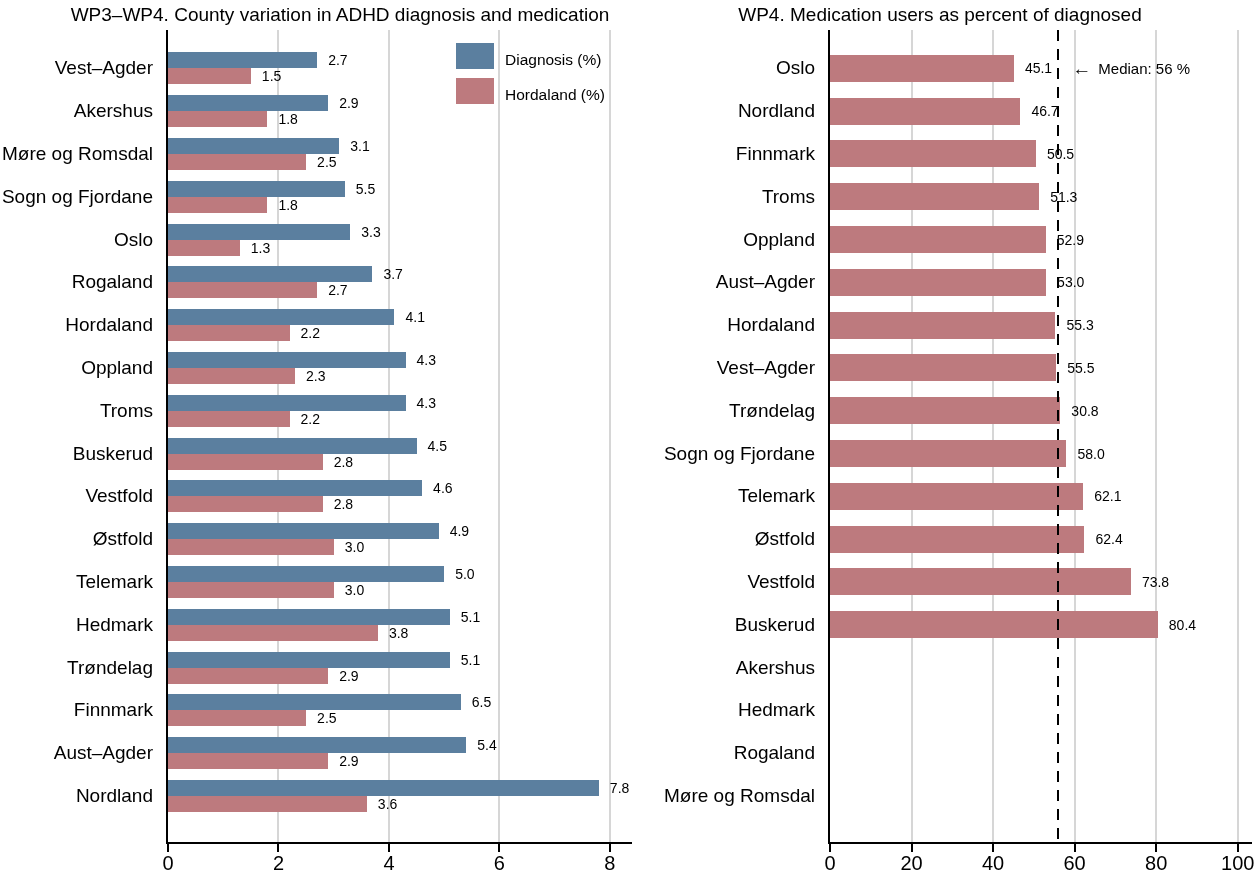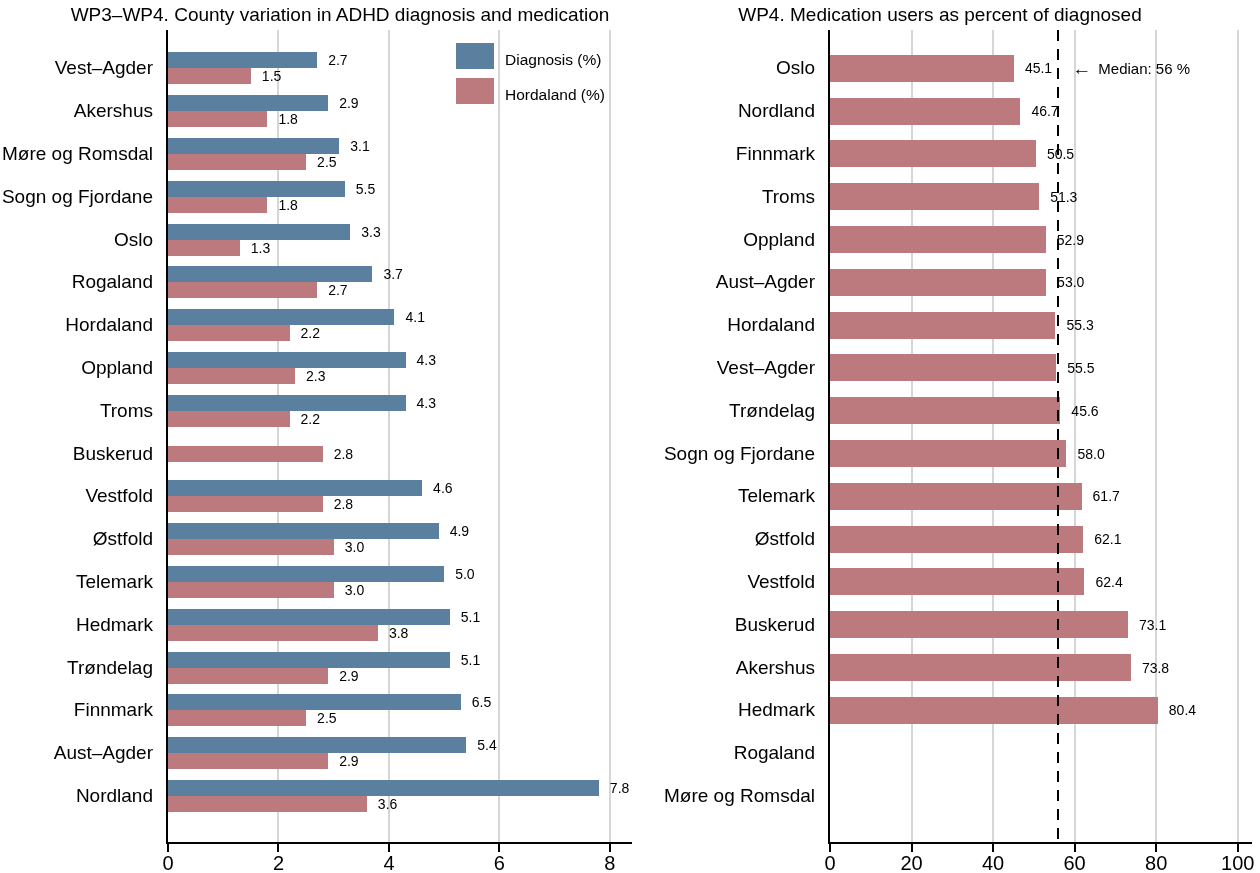--- a/index.html
+++ b/index.html
@@ -159,20 +159,24 @@
               <div class="bar" style="width: 51.1905%; background: rgb(91, 127, 159);"></div>
               <span class="vlabel">4.3</span>
             </div>
             <div class="barline h16">
               <div class="bar" style="width: 26.1905%; background: rgb(189, 122, 126);"></div>
               <span class="vlabel">2.2</span>
             </div>
           </div>
           <div class="row">
             <div class="barline h16">
+              <div class="bar" style="width: 53.5714%; background: rgb(91, 127, 159);"></div>
+              <span class="vlabel">4.5</span>
+            </div>
+            <div class="barline h16">
               <div class="bar" style="width: 33.3333%; background: rgb(189, 122, 126);"></div>
               <span class="vlabel">2.8</span>
             </div>
           </div>
           <div class="row">
             <div class="barline h16">
               <div class="bar" style="width: 54.7619%; background: rgb(91, 127, 159);"></div>
               <span class="vlabel">4.6</span>
             </div>
             <div class="barline h16">
@@ -349,51 +353,39 @@
           </div>
           <div class="row">
             <div class="barline h27">
               <div class="bar" style="width: 53.6232%; background: rgb(189, 122, 126);"></div>
               <span class="vlabel">55.5</span>
             </div>
           </div>
           <div class="row">
             <div class="barline h27">
               <div class="bar" style="width: 54.5894%; background: rgb(189, 122, 126);"></div>
-              <span class="vlabel">45.6</span>
+              <span class="vlabel">30.8</span>
             </div>
           </div>
           <div class="row">
             <div class="barline h27">
               <div class="bar" style="width: 56.0386%; background: rgb(189, 122, 126);"></div>
               <span class="vlabel">58.0</span>
             </div>
           </div>
           <div class="row">
             <div class="barline h27">
-              <div class="bar" style="width: 59.6135%; background: rgb(189, 122, 126);"></div>
-              <span class="vlabel">61.7</span>
-            </div>
-          </div>
-          <div class="row">
-            <div class="barline h27">
               <div class="bar" style="width: 60%; background: rgb(189, 122, 126);"></div>
               <span class="vlabel">62.1</span>
             </div>
           </div>
           <div class="row">
             <div class="barline h27">
               <div class="bar" style="width: 60.2899%; background: rgb(189, 122, 126);"></div>
               <span class="vlabel">62.4</span>
-            </div>
-          </div>
-          <div class="row">
-            <div class="barline h27">
-              <div class="bar" style="width: 70.628%; background: rgb(189, 122, 126);"></div>
-              <span class="vlabel">73.1</span>
             </div>
           </div>
           <div class="row">
             <div class="barline h27">
               <div class="bar" style="width: 71.3043%; background: rgb(189, 122, 126);"></div>
               <span class="vlabel">73.8</span>
             </div>
           </div>
           <div class="row">
             <div class="barline h27">

